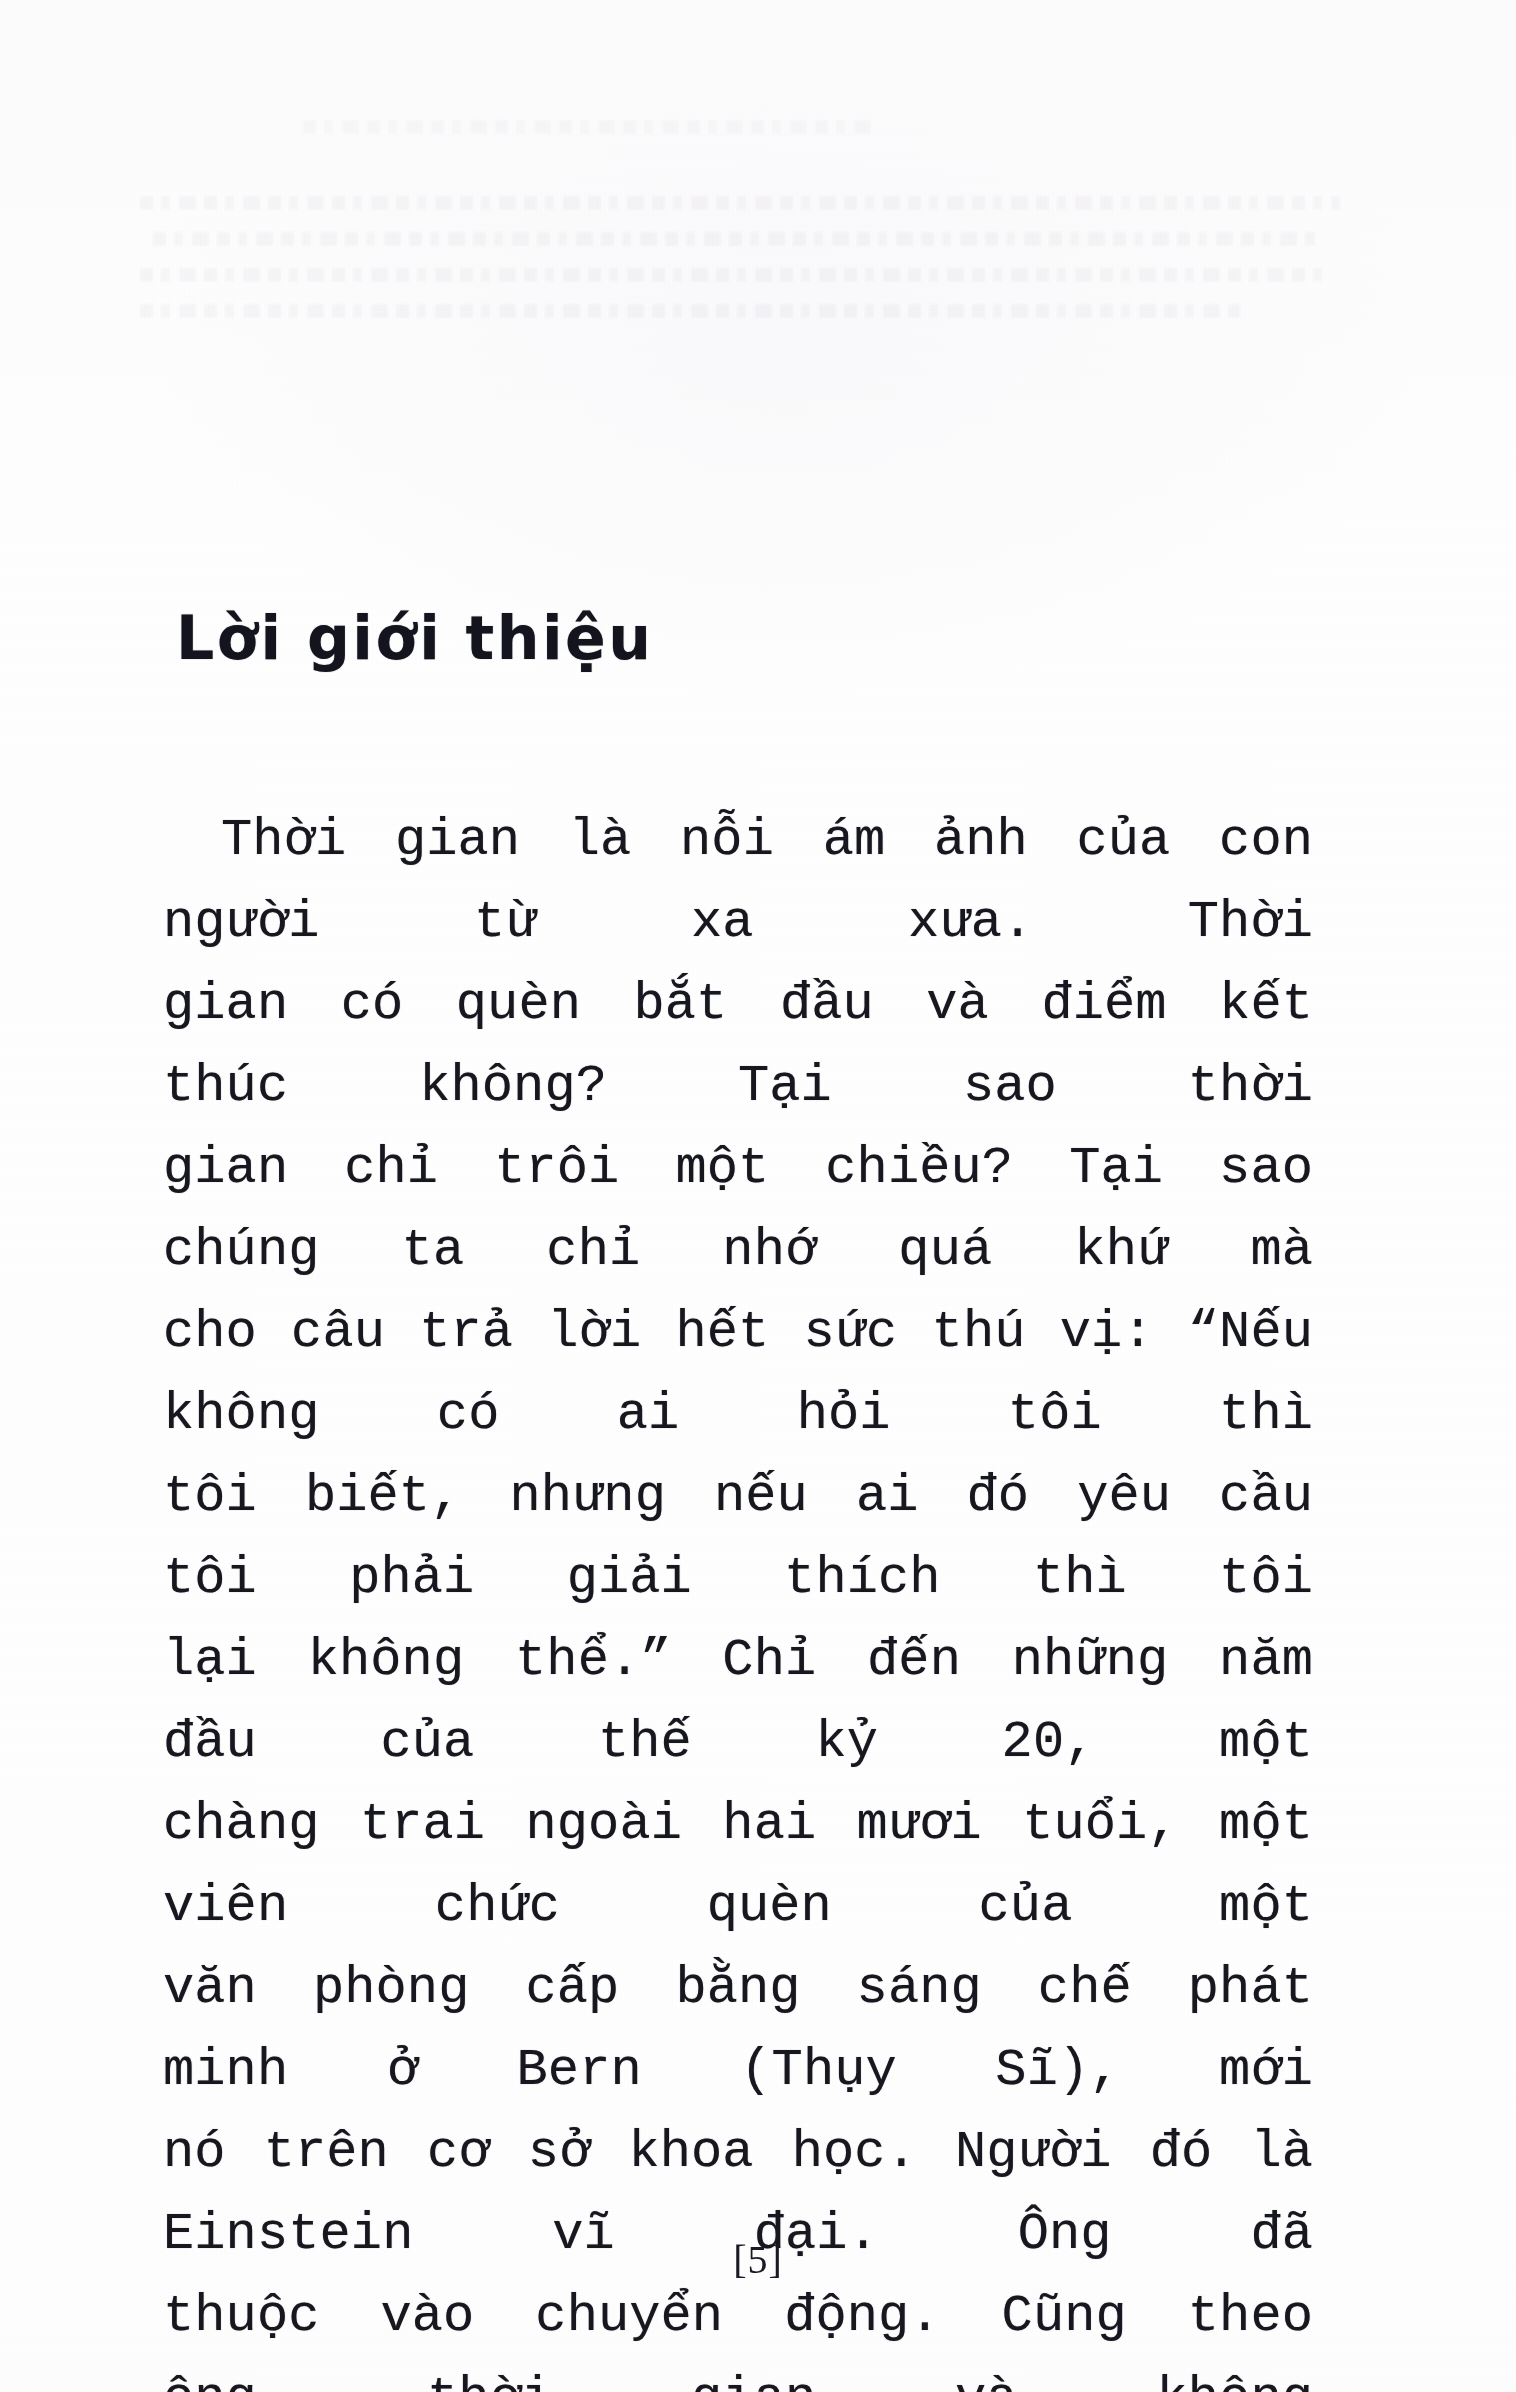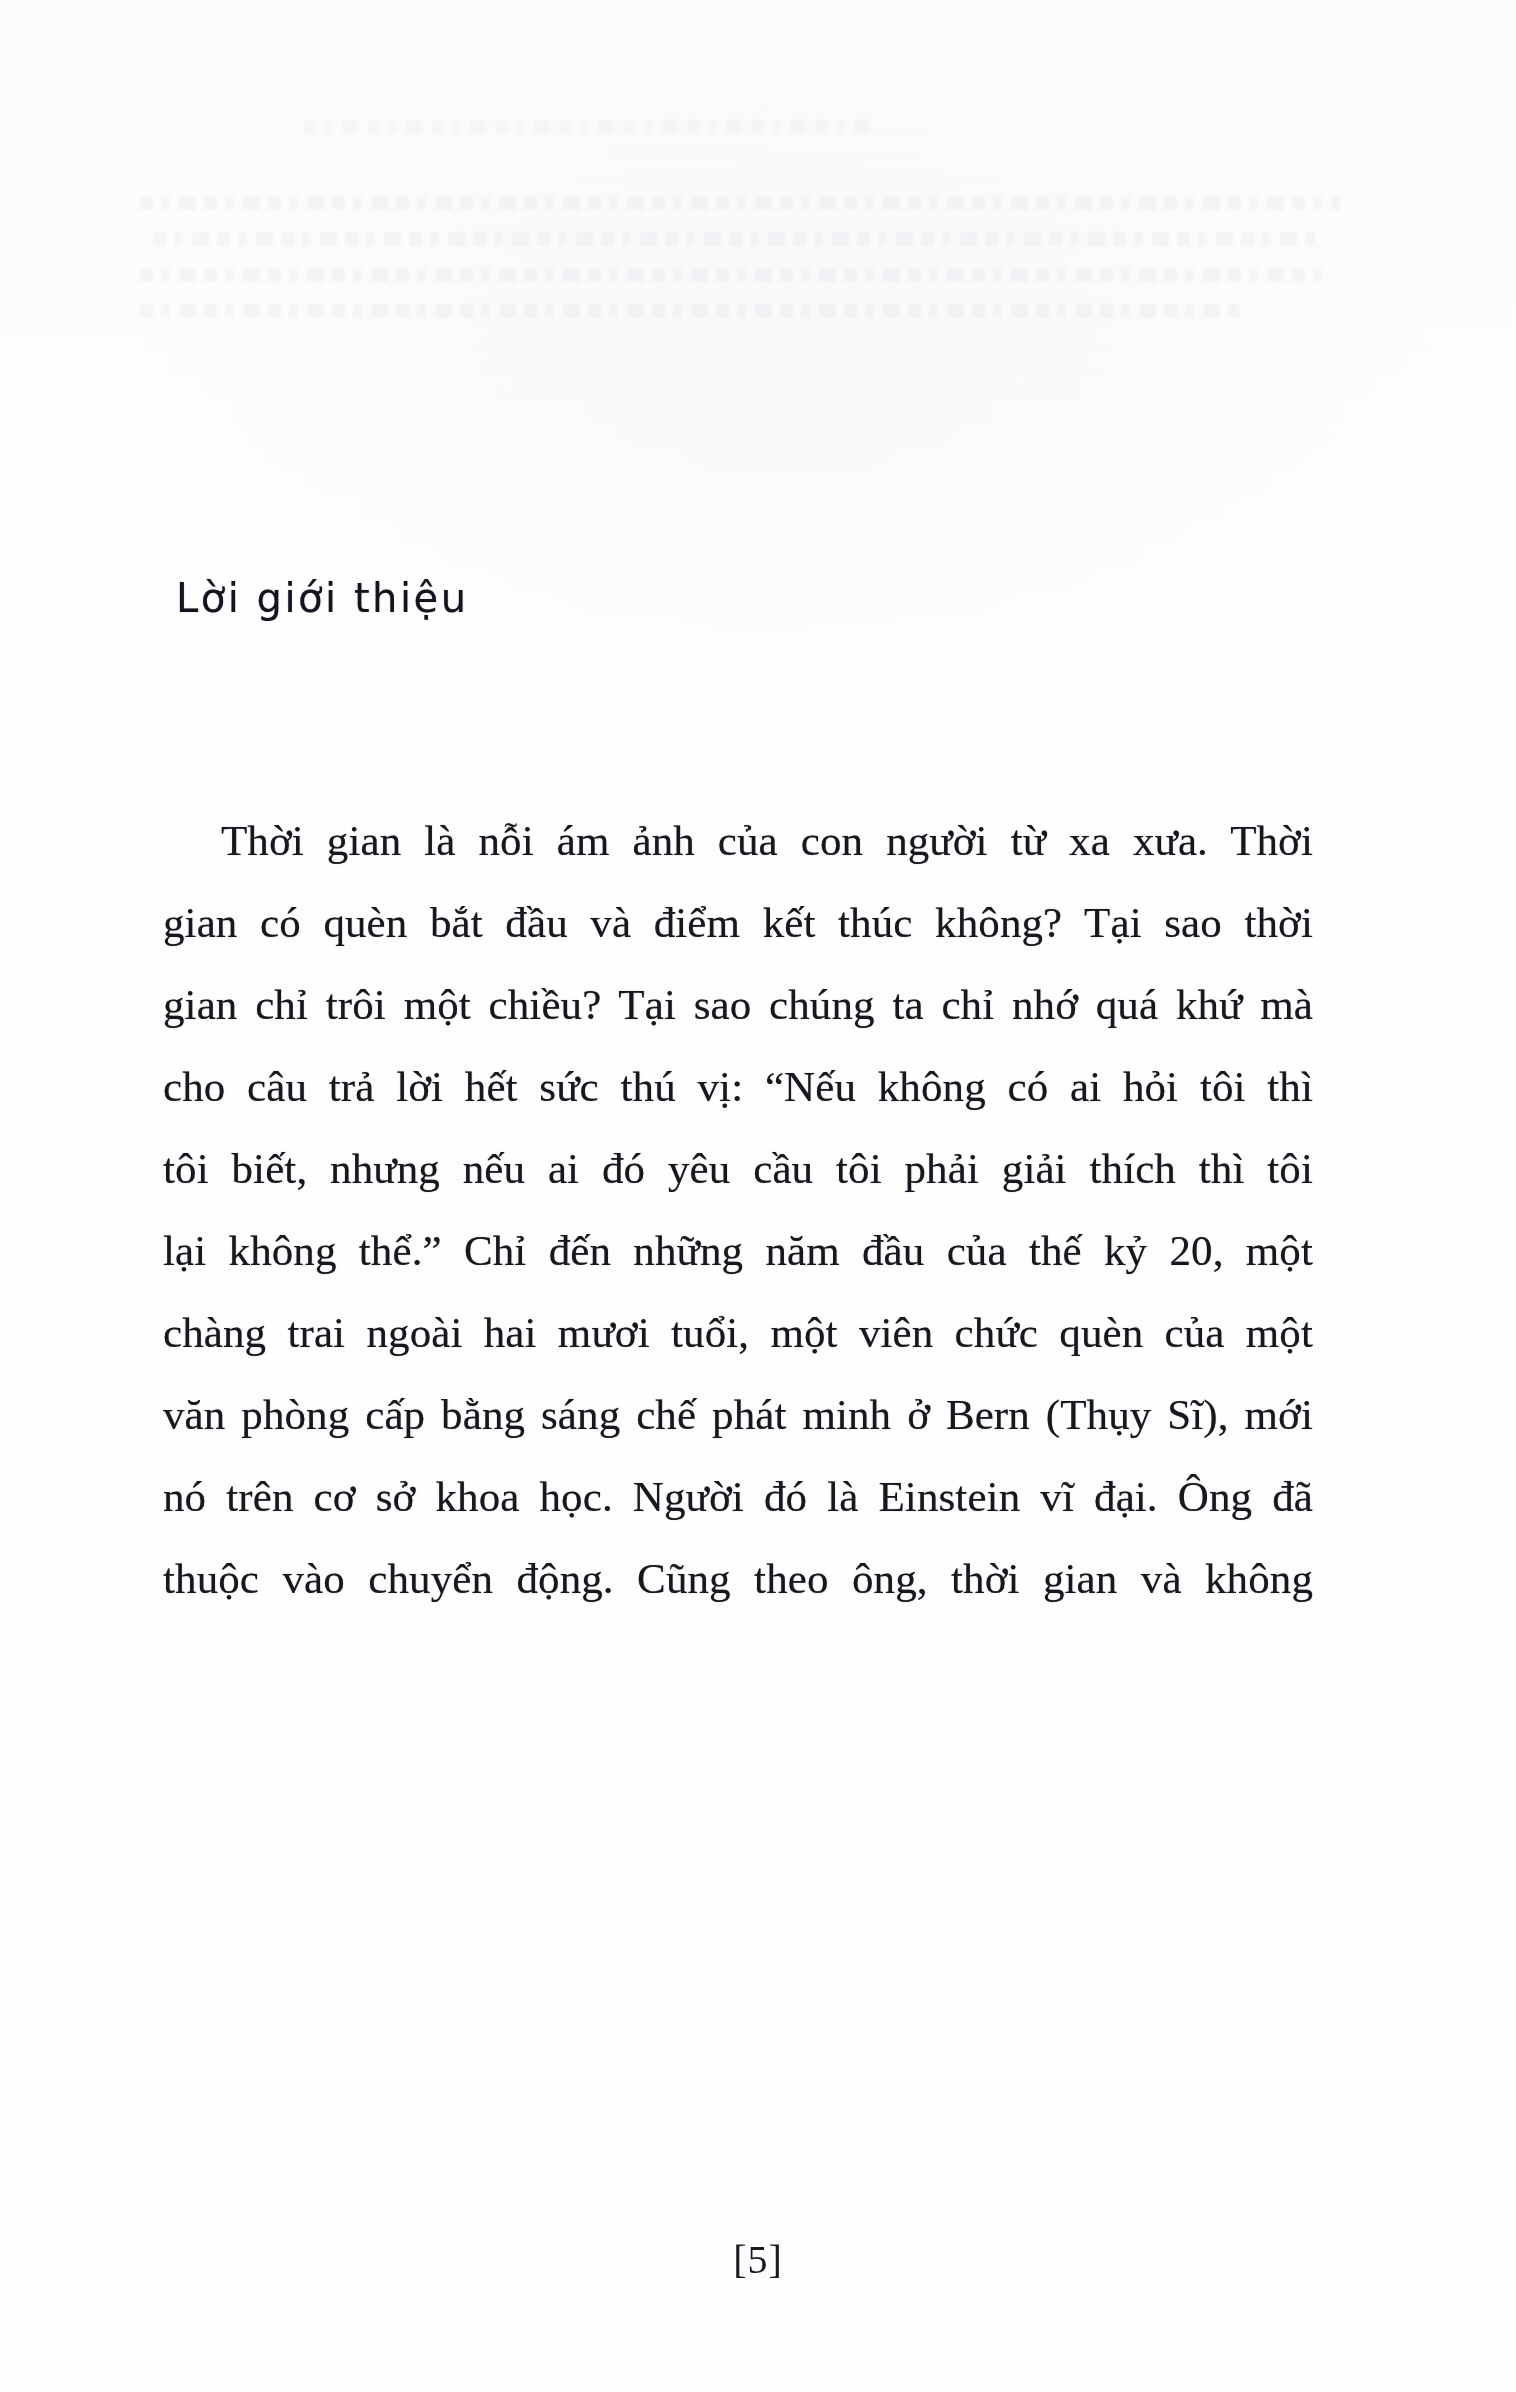--- a/index.html
+++ b/index.html
@@ -61,41 +61,41 @@
   .bleed .bl.b2 { width: 0%;  height: 0; margin-bottom: 62px; }
   .bleed .bl.b3 { width: 96%; }
   .bleed .bl.b4 { width: 93%; margin-left: 1%; }
   .bleed .bl.b5 { width: 95%; }
   .bleed .bl.b6 { width: 88%; }
 
   
   .chapter-title {
     position: absolute;
     left: 176px;
-    top: 551px;
+    top: 568px;
     font-family: "DejaVu Sans", sans-serif;
-    font-size: 40px;
-    font-weight: 400;
+    font-size: 60px;
+    font-weight: 700;
     letter-spacing: 2.5px;
     color: #14141e;
     white-space: nowrap;
     line-height: 1;
     text-shadow: 0 0 1.1px rgba(20,20,30,.45);
   }
 
   
   .body-text {
     position: absolute;
     left: 163px;
     top: 800px;
     width: 1150px;
   }
   .line {
-    font-family: Liberation Serif, serif;
-    font-size: 43px;
+    font-family: Liberation Mono, monospace;
+    font-size: 52px;
     line-height: 82px;
     color: #17171f;
     white-space: nowrap;
     letter-spacing: .1px;
     text-shadow: 0 0 .9px rgba(23,23,31,.55);
   }
   
   .line span.just {
     display: inline-block;
     width: 1150px;

